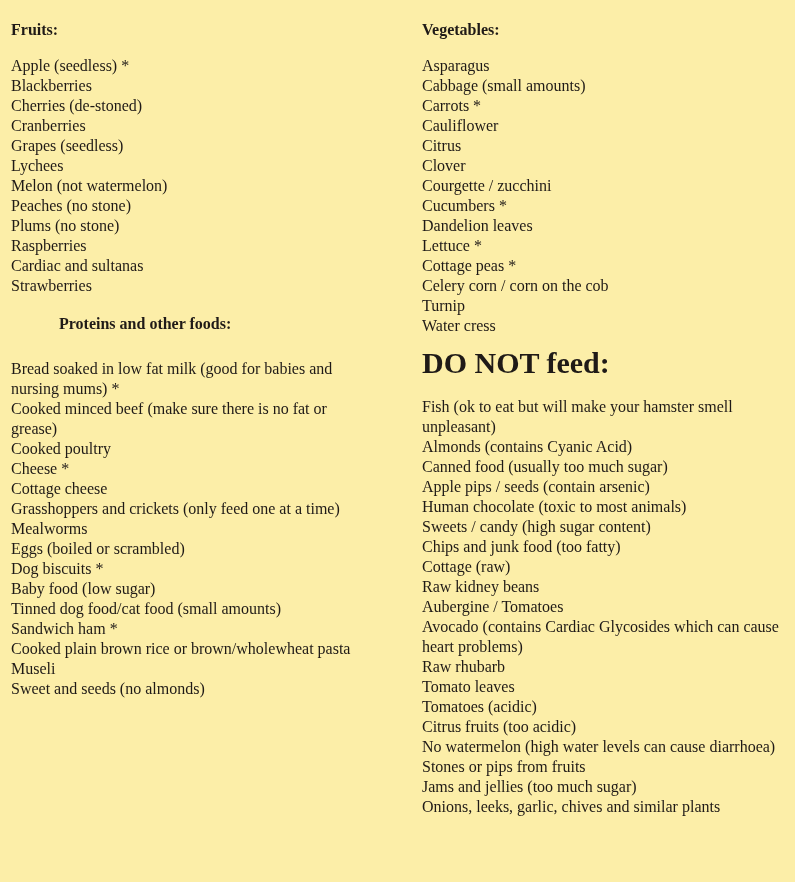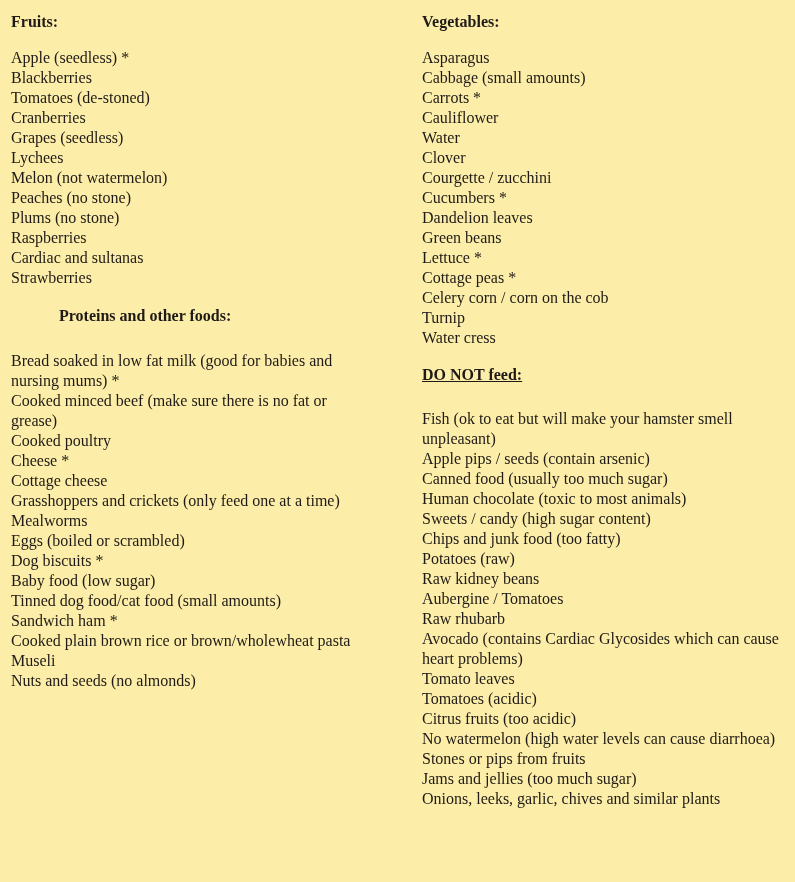--- a/index.html
+++ b/index.html
@@ -11,21 +11,21 @@
     color: #1F1A17;
     font-family: "Liberation Serif", "DejaVu Serif", serif;
     font-size: 16px;
     line-height: 20px;
   }
   .page {
     width: 795px;
     height: 882px;
     box-sizing: border-box;
     display: flex;
-    padding-top: 12px;
+    padding-top: 20px;
     overflow: hidden;
     gap: 44px;
   }
   .col {
     width: 50%;
     box-sizing: border-box;
   }
   .col-left {
     padding-left: 11px;
     padding-right: 16px;
@@ -39,43 +39,42 @@
   }
   .heading {
     font-weight: bold;
     margin-bottom: 16px;
   }
   .section-proteins .heading {
     margin-bottom: 25px;
     margin-left: 48px;
   }
   .heading-large {
-    font-size: 16px;
+    font-size: 30px;
     line-height: 26px;
     margin-top: -4px;
     margin-bottom: 21px;
-    text-decoration: underline;
   }
   .line {
     white-space: normal;
   }
 </style>
 </head>
 <body style="background: rgb(252, 238, 168); color: rgb(31, 26, 23);">
 
 <div class="page">
 
   <div class="col col-left">
 
     <div class="section section-fruits">
       <div class="heading">Fruits:</div>
       <div class="list">
           <div class="line">Apple (seedless) *</div>
           <div class="line">Blackberries</div>
-          <div class="line">Tomatoes (de-stoned)</div>
+          <div class="line">Cherries (de-stoned)</div>
           <div class="line">Cranberries</div>
           <div class="line">Grapes (seedless)</div>
           <div class="line">Lychees</div>
           <div class="line">Melon (not watermelon)</div>
           <div class="line">Peaches (no stone)</div>
           <div class="line">Plums (no stone)</div>
           <div class="line">Raspberries</div>
           <div class="line">Cardiac and sultanas</div>
           <div class="line">Strawberries</div>
         </div>
@@ -91,63 +90,63 @@
           <div class="line">Cottage cheese</div>
           <div class="line">Grasshoppers and crickets (only feed one at a time)</div>
           <div class="line">Mealworms</div>
           <div class="line">Eggs (boiled or scrambled)</div>
           <div class="line">Dog biscuits *</div>
           <div class="line">Baby food (low sugar)</div>
           <div class="line">Tinned dog food/cat food (small amounts)</div>
           <div class="line">Sandwich ham *</div>
           <div class="line">Cooked plain brown rice or brown/wholewheat pasta</div>
           <div class="line">Museli</div>
-          <div class="line">Nuts and seeds (no almonds)</div>
+          <div class="line">Sweet and seeds (no almonds)</div>
         </div>
     </div>
 
   </div>
 
   <div class="col col-right">
 
     <div class="section section-vegetables">
       <div class="heading">Vegetables:</div>
       <div class="list">
           <div class="line">Asparagus</div>
           <div class="line">Cabbage (small amounts)</div>
           <div class="line">Carrots *</div>
           <div class="line">Cauliflower</div>
-          <div class="line">Water</div>
+          <div class="line">Citrus</div>
           <div class="line">Clover</div>
           <div class="line">Courgette / zucchini</div>
           <div class="line">Cucumbers *</div>
           <div class="line">Dandelion leaves</div>
-          <div class="line">Green beans</div>
           <div class="line">Lettuce *</div>
           <div class="line">Cottage peas *</div>
           <div class="line">Celery corn / corn on the cob</div>
           <div class="line">Turnip</div>
           <div class="line">Water cress</div>
         </div>
     </div>
 
     <div class="section section-do-not-feed">
       <div class="heading heading-large">DO NOT feed:</div>
       <div class="list">
           <div class="line">Fish (ok to eat but will make your hamster smell unpleasant)</div>
+          <div class="line">Almonds (contains Cyanic Acid)</div>
+          <div class="line">Canned food (usually too much sugar)</div>
           <div class="line">Apple pips / seeds (contain arsenic)</div>
-          <div class="line">Canned food (usually too much sugar)</div>
           <div class="line">Human chocolate (toxic to most animals)</div>
           <div class="line">Sweets / candy (high sugar content)</div>
           <div class="line">Chips and junk food (too fatty)</div>
-          <div class="line">Potatoes (raw)</div>
+          <div class="line">Cottage (raw)</div>
           <div class="line">Raw kidney beans</div>
           <div class="line">Aubergine / Tomatoes</div>
+          <div class="line">Avocado (contains Cardiac Glycosides which can cause heart problems)</div>
           <div class="line">Raw rhubarb</div>
-          <div class="line">Avocado (contains Cardiac Glycosides which can cause heart problems)</div>
           <div class="line">Tomato leaves</div>
           <div class="line">Tomatoes (acidic)</div>
           <div class="line">Citrus fruits (too acidic)</div>
           <div class="line">No watermelon (high water levels can cause diarrhoea)</div>
           <div class="line">Stones or pips from fruits</div>
           <div class="line">Jams and jellies (too much sugar)</div>
           <div class="line">Onions, leeks, garlic, chives and similar plants</div>
         </div>
     </div>
 

